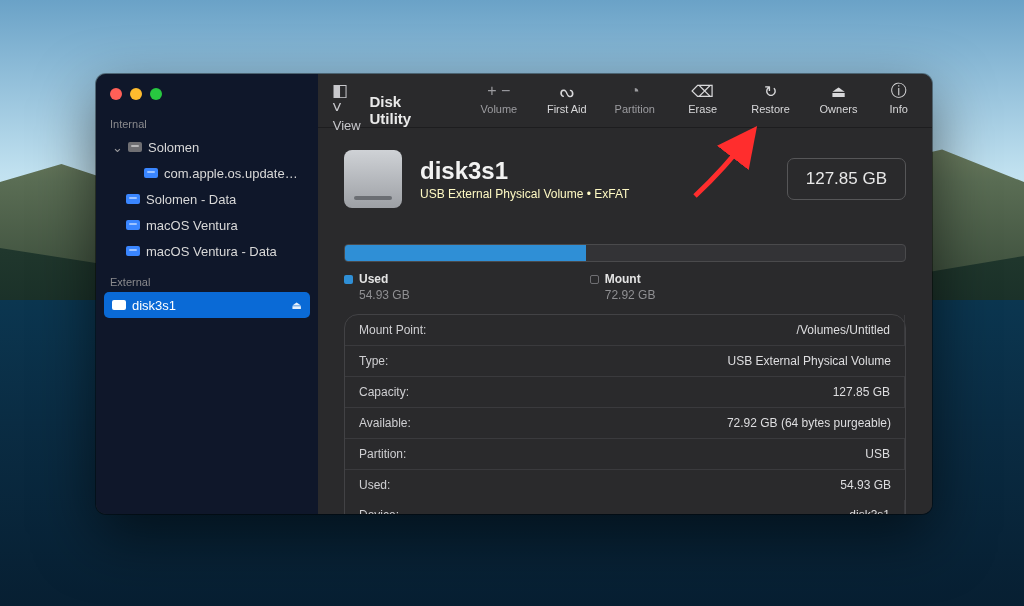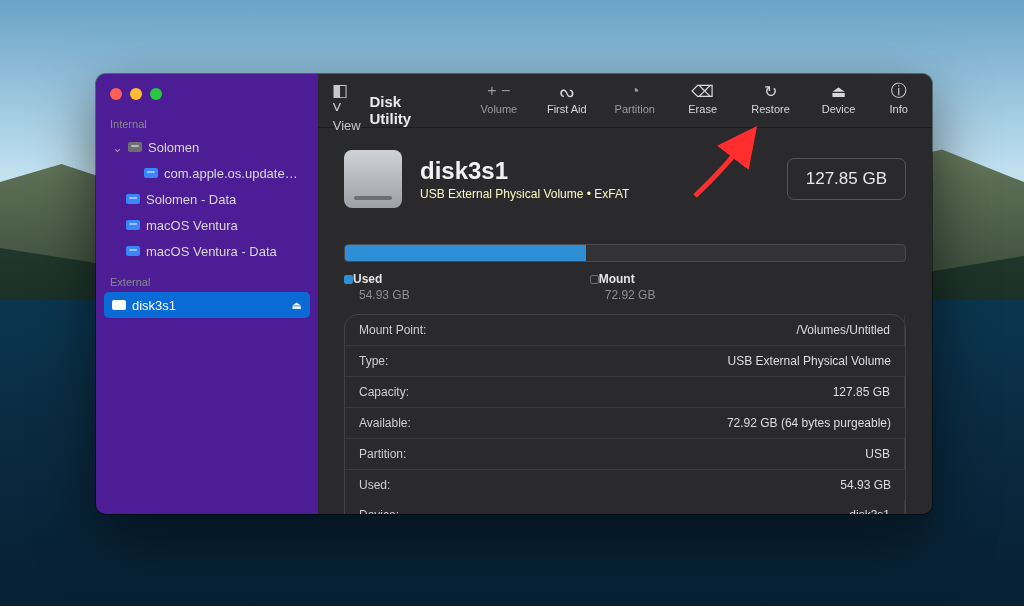--- a/index.html
+++ b/index.html
@@ -22,21 +22,21 @@
             background:linear-gradient(180deg,#0b3650 0%,#0a2c43 40%,#071f32 100%); }
 
   .window {
     position:absolute; left:96px; top:74px; width:836px; height:440px;
     background:#2a2a2c; border-radius:10px; overflow:hidden;
     box-shadow:0 22px 60px rgba(0,0,0,.55), 0 0 0 1px rgba(0,0,0,.4);
     display:flex;
   }
 
   
-  .sidebar { width:222px; background:#4c1d95; padding:10px 0 0 0; display:flex; flex-direction:column; }
+  .sidebar { width:222px; background:#0f172a; padding:10px 0 0 0; display:flex; flex-direction:column; }
   .traffic { display:flex; gap:8px; padding:4px 14px 14px; }
   .dot { width:12px; height:12px; border-radius:50%; }
   .dot.r{background:#ff5f57;} .dot.y{background:#febc2e;} .dot.g{background:#28c840;}
   .group-label{ color:#8a8a8d; font-size:11px; padding:4px 14px 4px 14px; }
   .tree { padding:0 8px; }
   .row { display:flex; align-items:center; gap:6px; height:26px; padding:0 8px; border-radius:5px; color:#d8d8d8; white-space:nowrap; overflow:hidden; }
   .row.sel{ background:#0a6ad6; color:#fff; }
   .row .lbl{ overflow:hidden; text-overflow:ellipsis; flex:1; }
   .indent1{ padding-left:22px; } .indent2{ padding-left:40px; }
   .chev { width:10px; text-align:center; color:#9a9a9d; }
@@ -64,21 +64,21 @@
   .drive-ic::after{content:"";position:absolute;left:10px;right:10px;bottom:8px;height:4px;border-radius:2px;background:#6b6e73;}
   .hdr-text h1{ font-size:24px; font-weight:700; color:#f2f2f2; }
   .hdr-text p{ color:#fef9c3; font-size:12px; margin-top:2px;}
   .size-box{ margin-left:auto; border:1px solid #565658; border-radius:7px; padding:10px 18px; color:#e8e8e8; font-size:17px; }
 
   .bar-wrap{ margin-top:36px; }
   .bar{ height:18px; border:1px solid #4a4a4c; border-radius:4px; overflow:hidden; background:#333336; display:flex;}
   .bar .used{ background:#2f8fd6; }
   .legend{ display:flex; gap:180px; margin-top:10px; font-size:12px;}
   .legend .item{ display:flex; flex-direction:column; gap:2px;}
-  .legend .top{ color:#e4e4e4; display:flex; align-items:center; gap:0; font-weight:600;}
+  .legend .top{ color:#e4e4e4; display:flex; align-items:center; gap:6px; font-weight:600;}
   .legend .sw{ width:9px;height:9px;border-radius:2px; }
   .sw.blue{background:#2f8fd6;} .sw.grey{border:1px solid #6f6f73;}
   .legend .val{ color:#8f8f92; padding-left:15px;}
 
   .grid{ margin-top:12px; border:1px solid #424245; border-radius:14px; display:grid; grid-template-columns:1fr; }
   .cell{ display:flex; justify-content:space-between; padding:8px 14px; border-bottom:1px solid #3a3a3d; font-size:12px;}
   .cell:nth-child(odd){ border-right:1px solid #3a3a3d;}
   .cell:nth-last-child(-n+2){ border-bottom:none;}
   .cell .k{ color:#cfcfd2;} .cell .v{ color:#dedee0;}
 
@@ -164,21 +164,21 @@
       <div class="tb-btn enabled">
         <span class="ic">⌫</span>
         <span class="cap">Erase</span>
       </div>
       <div class="tb-btn enabled">
         <span class="ic">↻</span>
         <span class="cap">Restore</span>
       </div>
       <div class="tb-btn enabled">
         <span class="ic">⏏</span>
-        <span class="cap">Device</span>
+        <span class="cap">Owners</span>
       </div>
       <div class="tb-btn enabled" style="width:40px">
         <span class="ic">ⓘ</span>
         <span class="cap">Info</span>
       </div>
     </div>
 
     <div class="content">
       <div class="hdr">
         <div class="drive-ic"></div>

